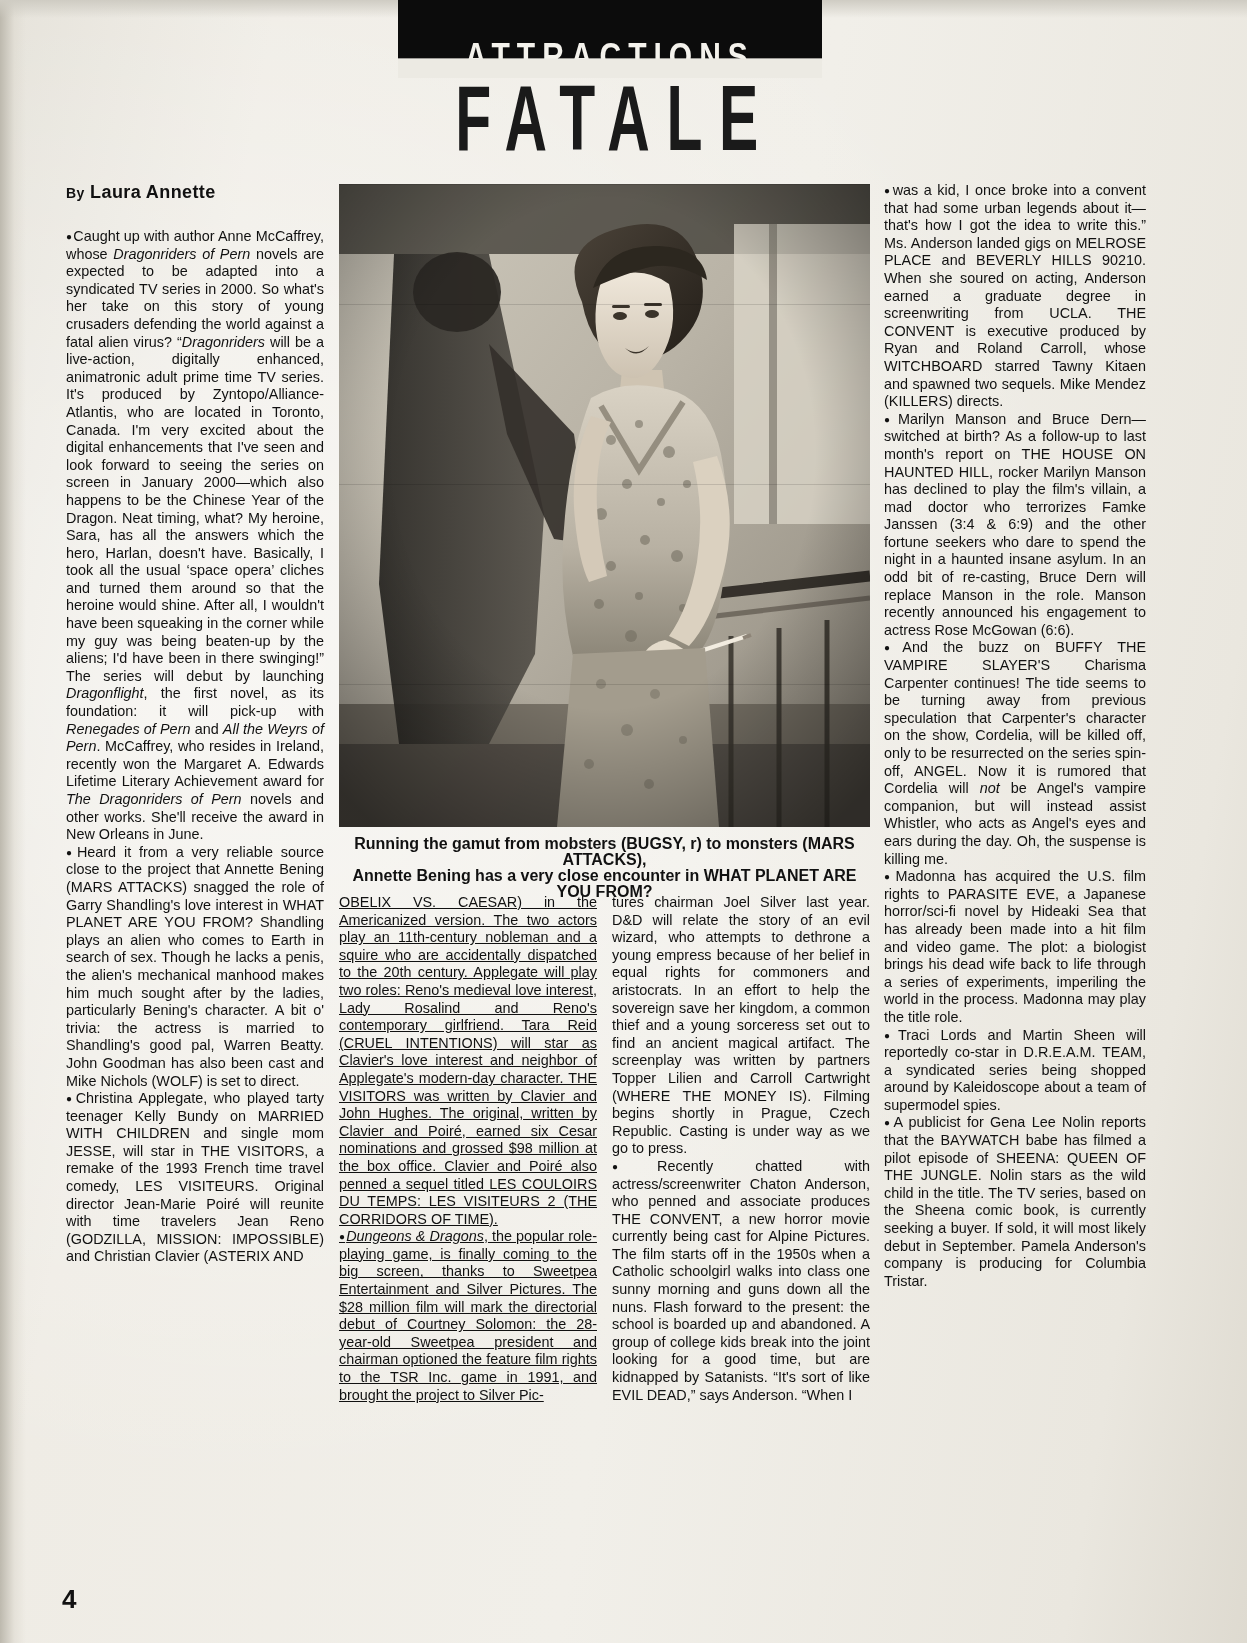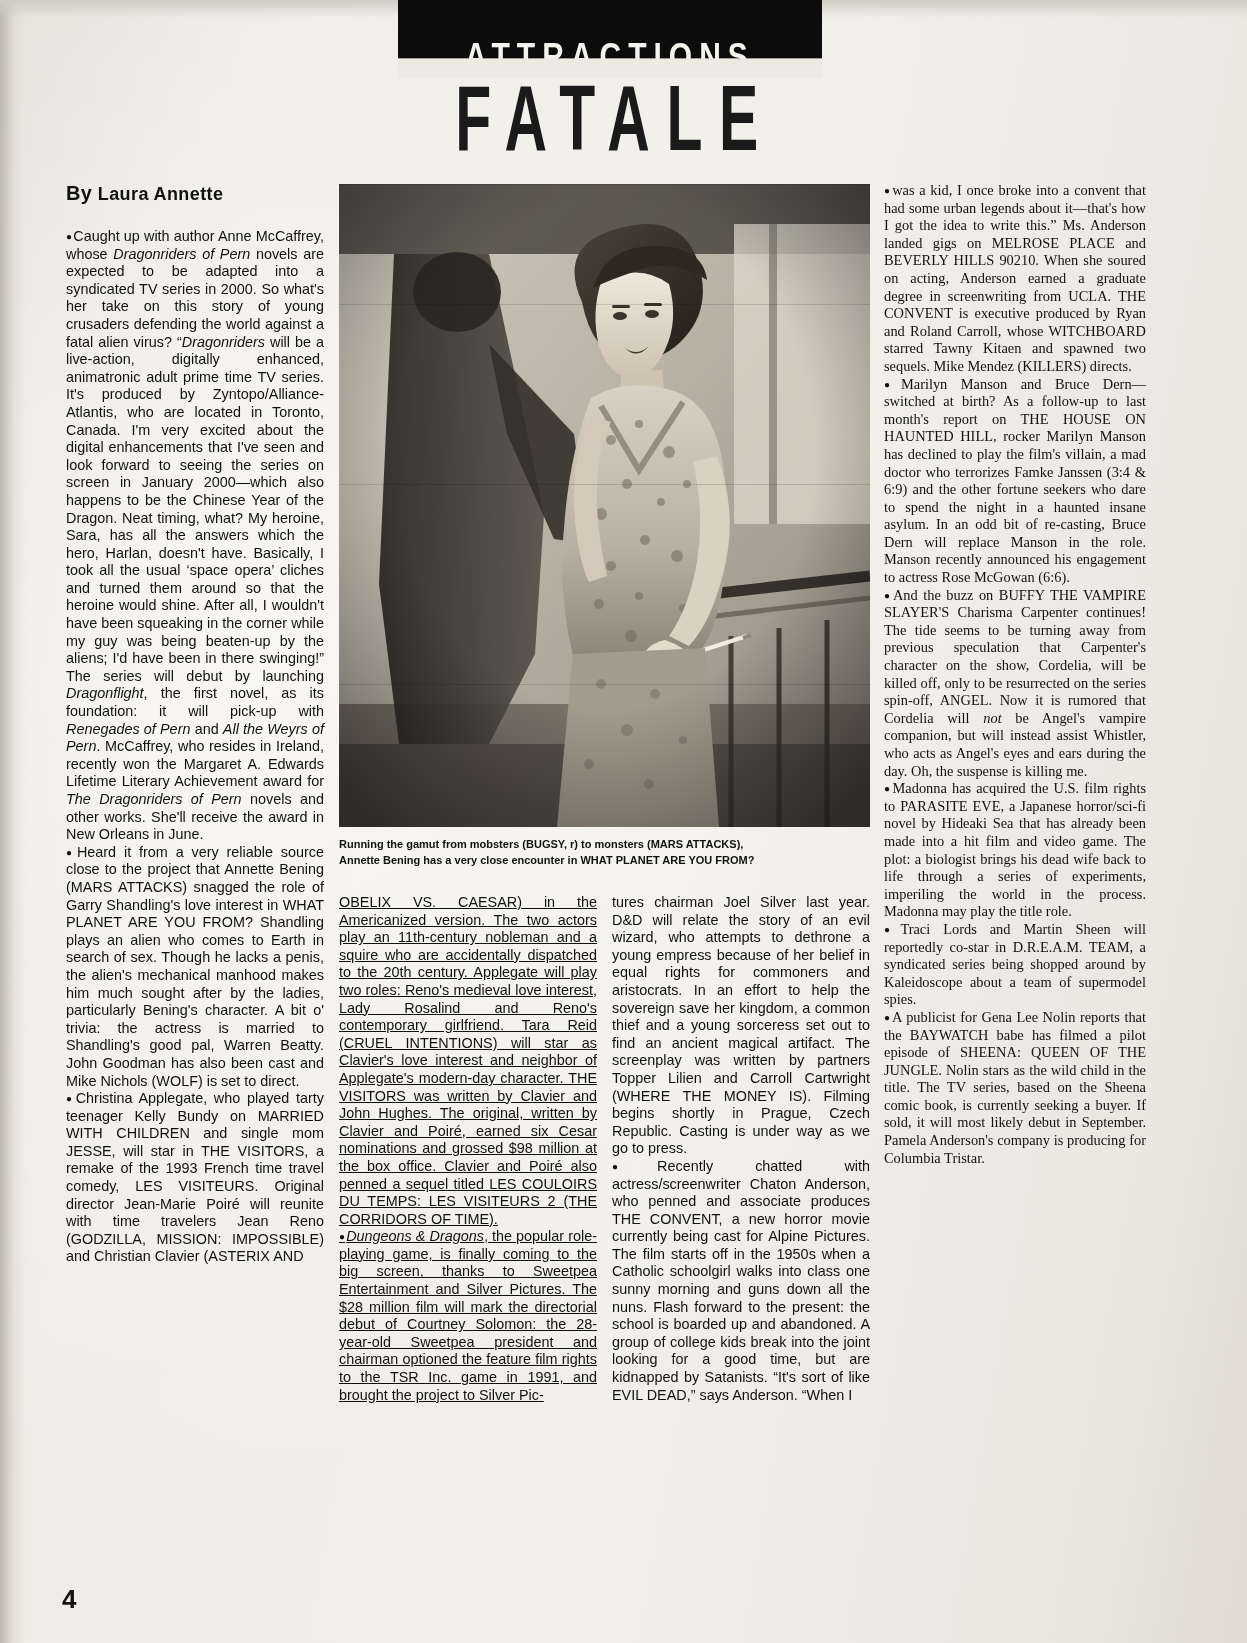--- a/index.html
+++ b/index.html
@@ -62,53 +62,54 @@
     transform:scaleY(1.45) scaleX(0.92);
     transform-origin:top center;
     white-space:nowrap;
   }
 
   
   .byline {
     position:absolute; left:66px; top:182px; width:260px;
     font-size:18px; font-weight:bold; letter-spacing:0.4px;
   }
-  .byline .small { font-size:20px; }
+  .byline .small { font-size:14px; }
 
   .col {
     position:absolute;
     font-size:14.4px;
     line-height:17.6px;
     text-align:justify;
     text-justify:inter-word;
     hyphens:manual;
   }
   .col p { margin:0; text-indent:0; }
   .col p + p { margin-top:0; }
   .bullet::before {
     content:"\25CF";
     font-size:10px;
     vertical-align:1px;
     margin-right:1px;
   }
   .col-1 { left:66px;  top:228px; width:258px; }
   .col-2 { left:339px; top:894px; width:258px;text-decoration:underline; }
   .col-3 { left:612px; top:894px; width:258px; }
-  .col-4 { left:884px; top:182px; width:262px;font-family:Liberation Serif, serif; }
+  .col-4 { left:884px; top:182px; width:262px; }
 
   
   .photo-wrap {
     position:absolute; left:339px; top:184px; width:531px; height:643px;
     background:#1b1b1b;
     overflow:hidden;
   }
   .photo-svg { display:block; width:100%; height:100%; }
   .caption {
     position:absolute; left:339px; top:836px; width:531px;
-    font-size:11px; line-height:16px; font-weight:bold;
+    font-size:16px; line-height:16px; font-weight:bold;
+    text-align:center;
   }
 
   .folio {
     position:absolute; left:62px; bottom:28px;
     font-size:26px; font-weight:bold;
   }
 
   i { font-style:italic; }
 </style>
 </head>

